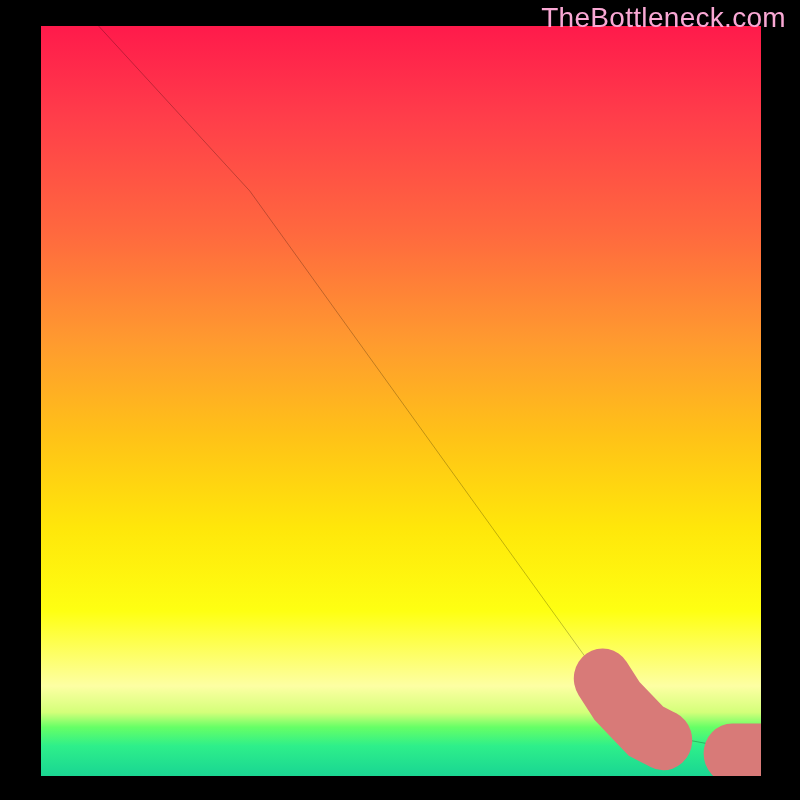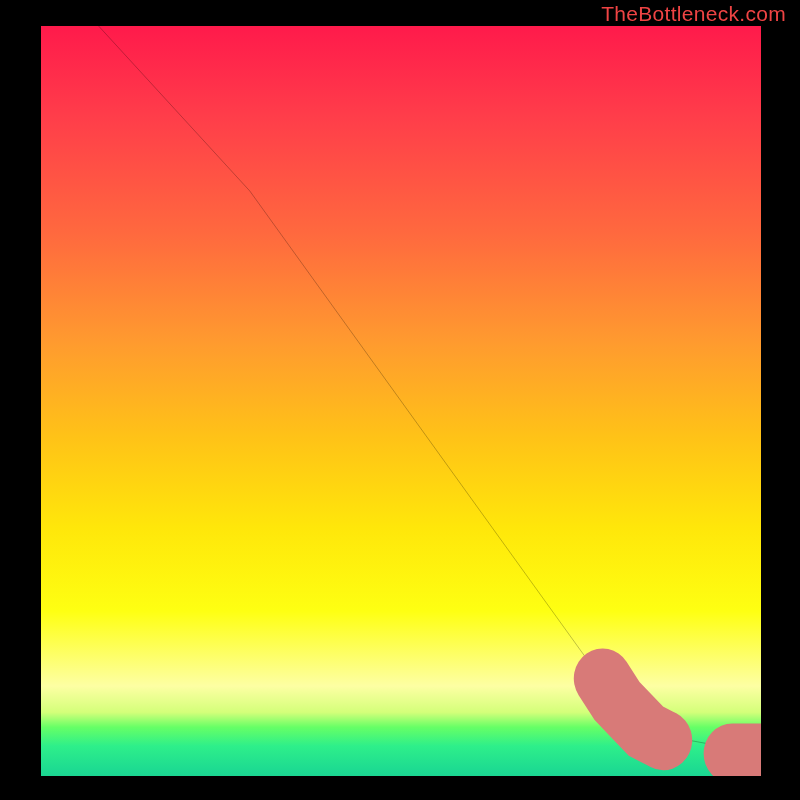--- a/index.html
+++ b/index.html
@@ -16,22 +16,22 @@
     position: relative;
     width: 800px;
     height: 800px;
     background: #000;
   }
 
   .watermark {
     position: absolute;
     top: 2px;
     right: 14px;
-    color: #ef4444;
-    font-size: 21px;
+    color: #f9a8d4;
+    font-size: 28px;
     font-weight: 400;
     letter-spacing: 0.3px;
     z-index: 20;
   }
 
   .plot {
     position: absolute;
     left: 41px;
     top: 26px;
     width: 720px;

